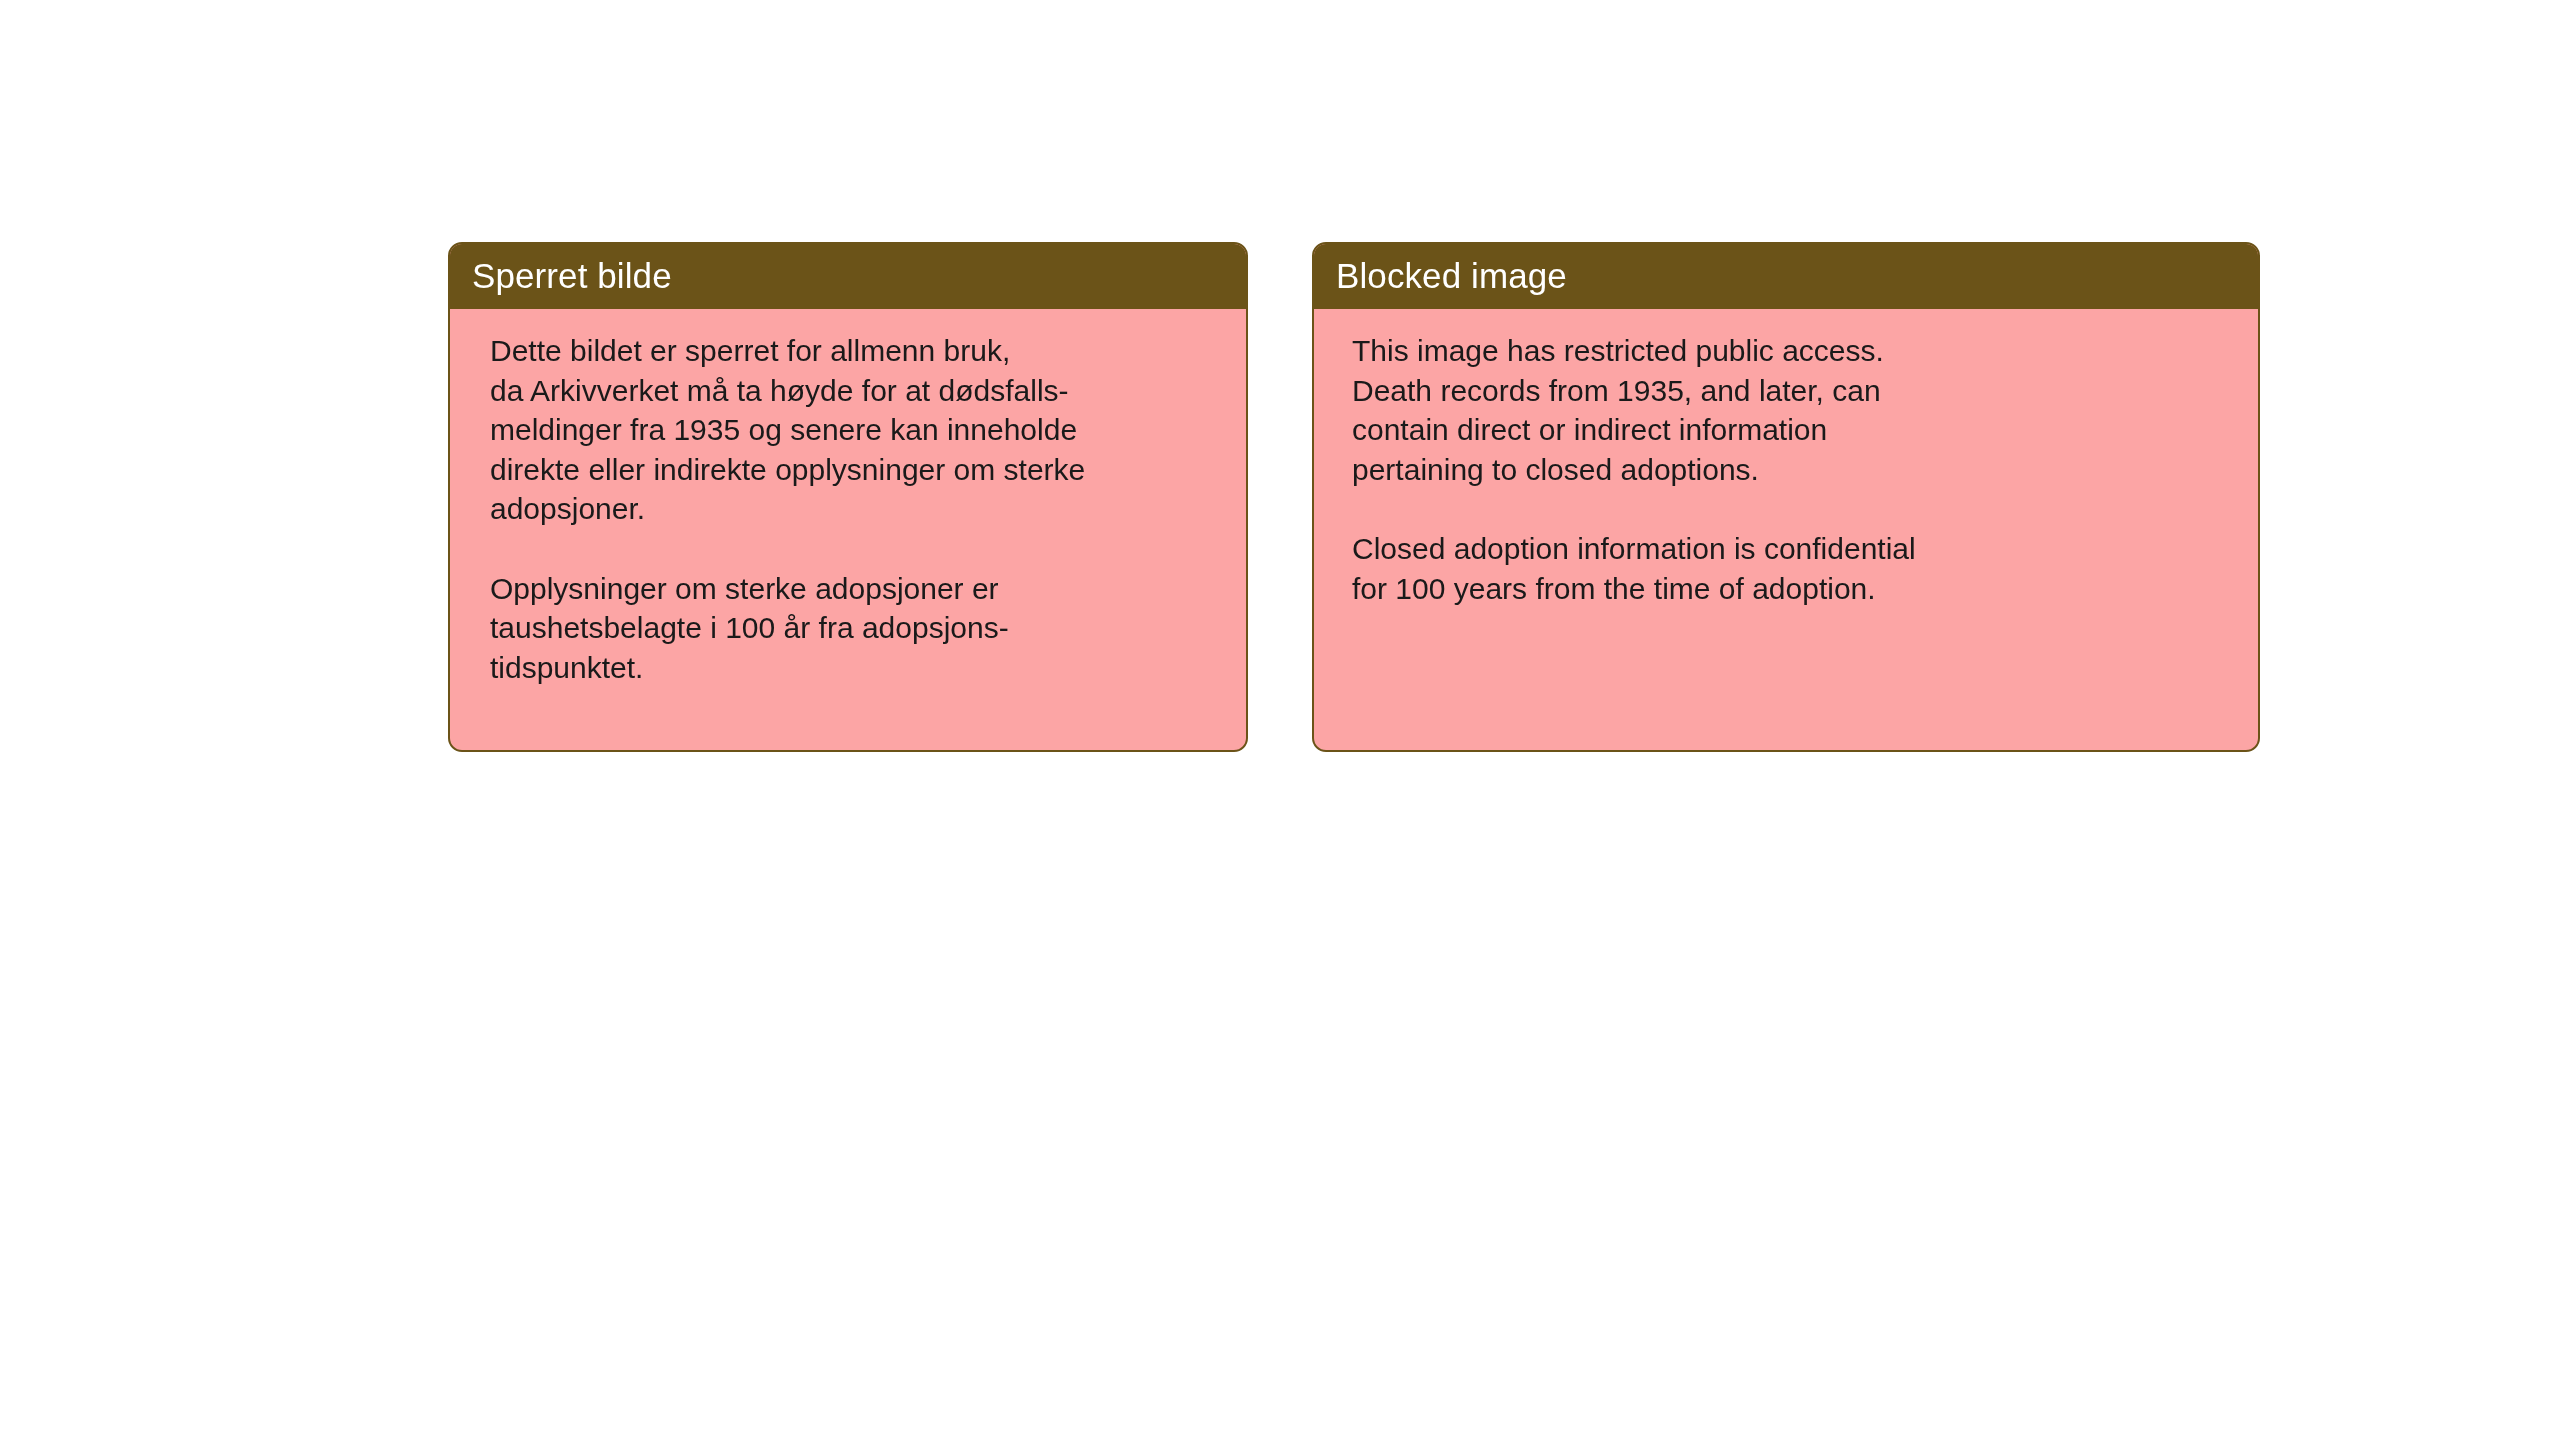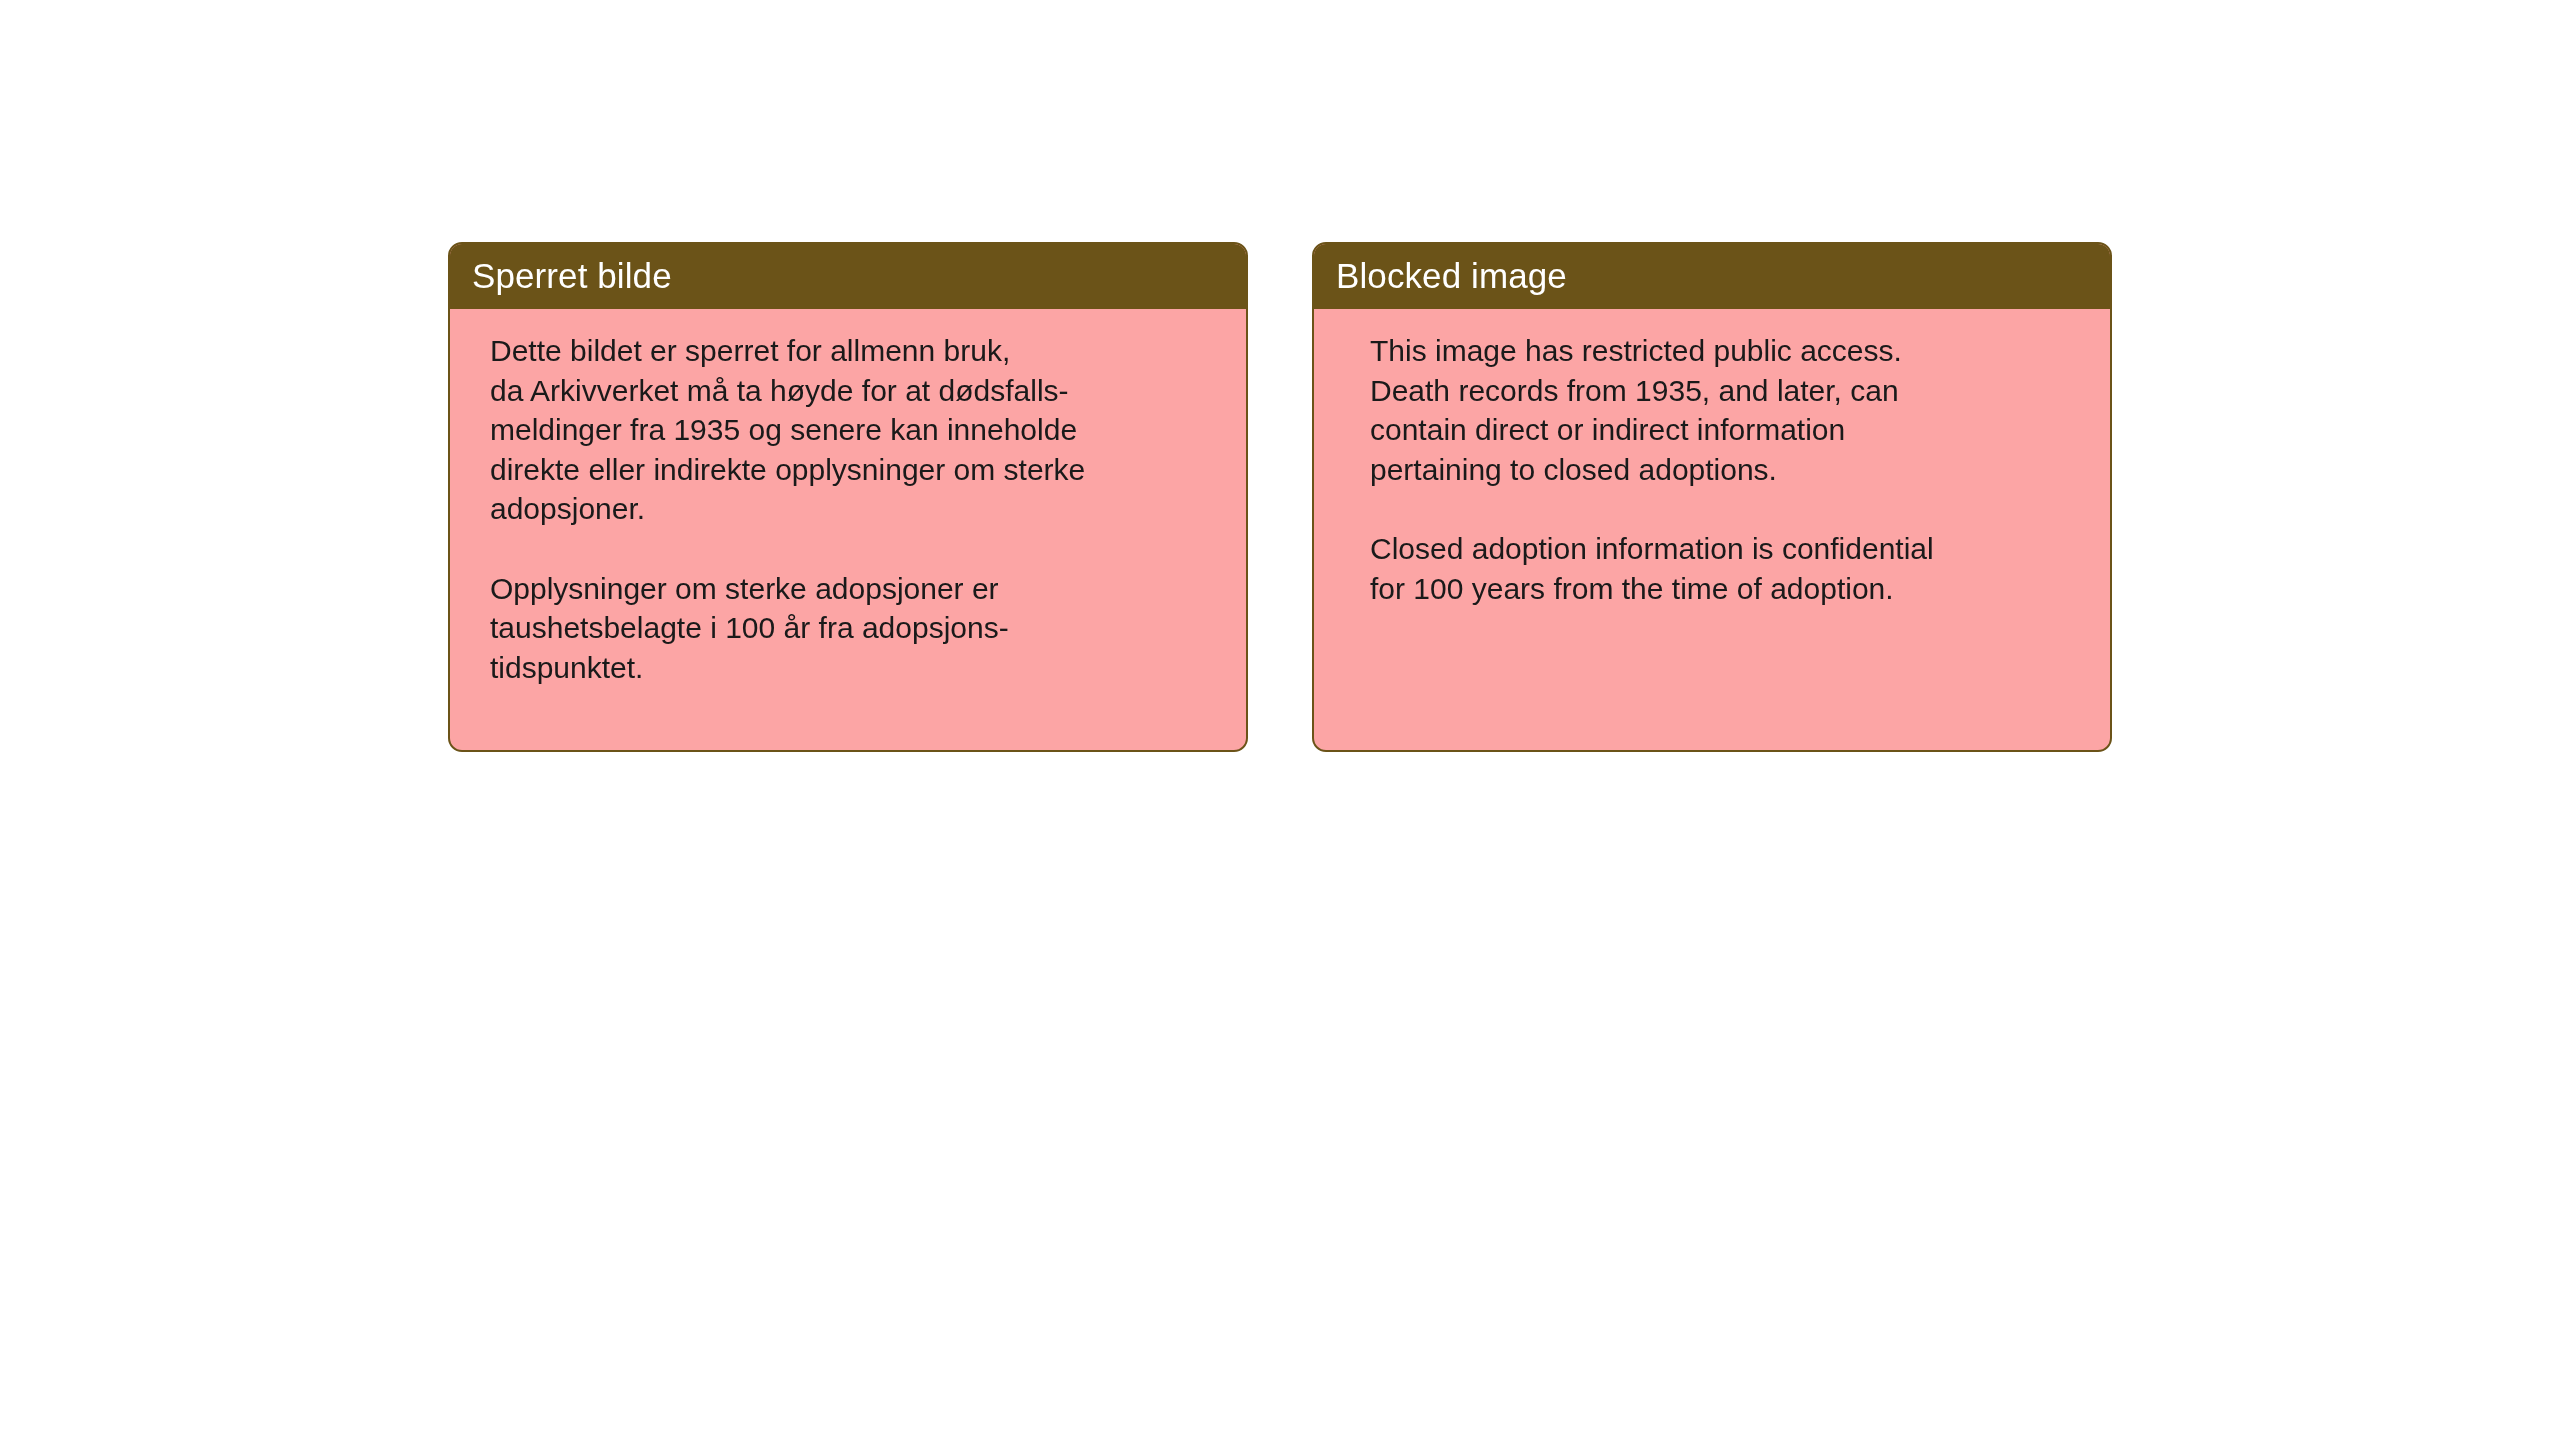--- a/index.html
+++ b/index.html
@@ -31,40 +31,40 @@
   }
   .notice-card.norwegian {
     left: 448px;
     top: 242px;
     width: 800px;
     height: 510px;
   }
   .notice-card.english {
     left: 1312px;
     top: 242px;
-    width: 800px;
+    width: 948px;
     height: 510px;
   }
   .card-header {
     background: #6b5318;
     color: #ffffff;
     font-size: 35px;
     line-height: 1;
     padding: 14px 0 16px 22px;
     letter-spacing: 0.1px;
     white-space: nowrap;
   }
   .card-body {
     padding: 22px 26px 0 40px;
     color: #1a1a1a;
     font-size: 30px;
     line-height: 1.32;
   }
   .english .card-body {
-    padding-left: 56px;
+    padding-left: 38px;
     padding-right: 20px;
   }
   .para {
     margin: 0;
     white-space: pre-line;
   }
   .para + .para {
     margin-top: 1.32em;
   }
 </style>

